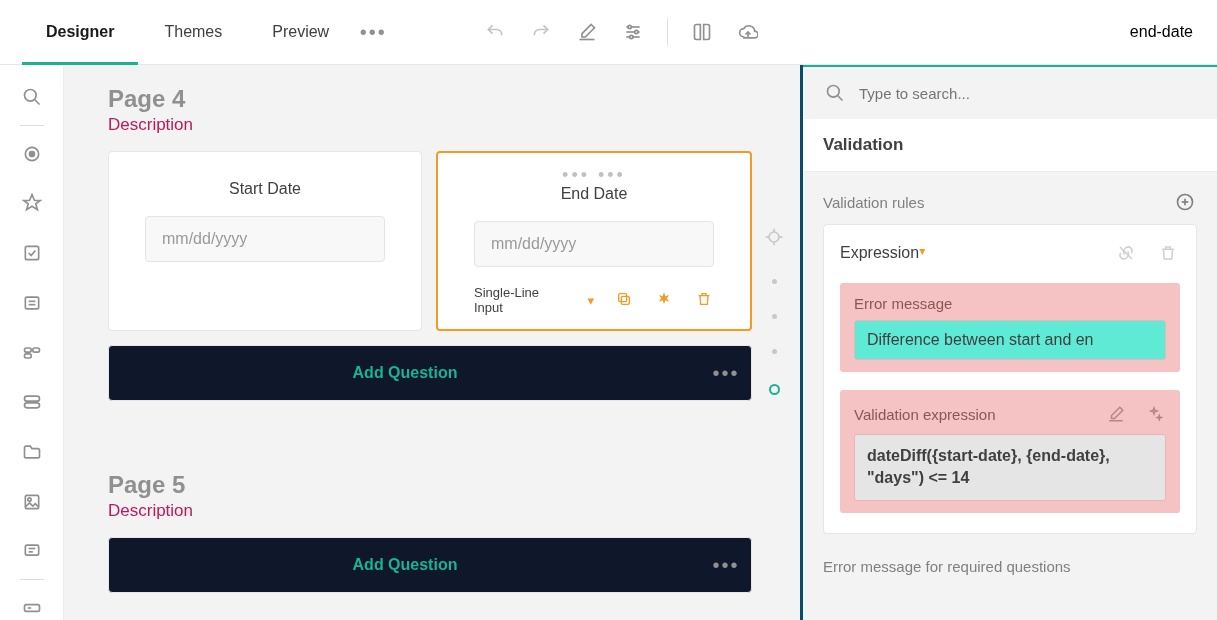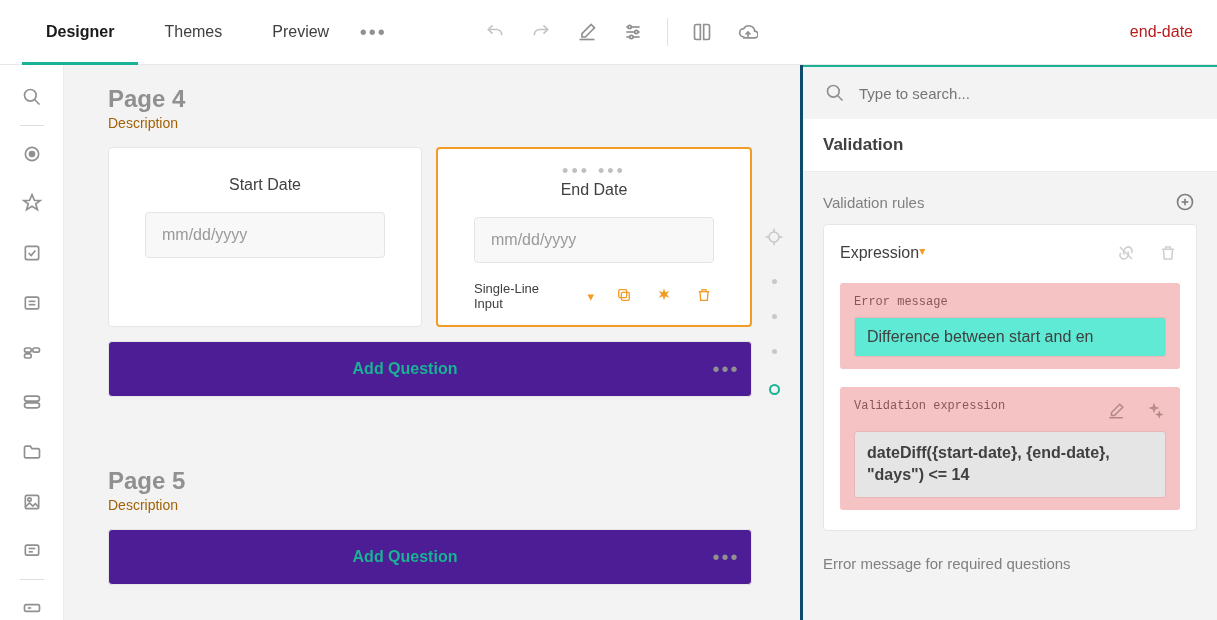--- a/index.html
+++ b/index.html
@@ -8,42 +8,42 @@
 .topbar { height: 65px; display: flex; align-items: center; border-bottom: 1px solid #e7e7e7; padding: 0 22px; }
 .tabs { display: flex; gap: 2px; }
 .tab { padding: 0 24px; height: 65px; display: flex; align-items: center; font-size: 16px; cursor: pointer; position: relative; }
 .tab.active { font-weight: 700; color: #1a1a1a; }
 .tab.active::after { content: ""; position: absolute; left: 0; right: 0; bottom: 0; height: 3px; background: #19b394; }
 .top-dots { width: 40px; display: flex; align-items: center; justify-content: center; cursor: pointer; }
 .dots { font-size: 20px; color: #909090; letter-spacing: 2px; }
 .top-actions { display: flex; gap: 22px; margin-left: 90px; align-items: center; color: #909090; }
 .ico { width: 24px; height: 24px; display: inline-flex; align-items: center; justify-content: center; }
 .divider-v { width: 1px; height: 28px; background: #e0e0e0; }
-.top-right { margin-left: auto; font-size: 16px; color: #b91c1c; padding-right: 2px; }
+.top-right { margin-left: auto; font-size: 16px; color: #000000; padding-right: 2px; }
 
 .main { display: flex; height: 555px; }
 .left-rail { width: 64px; border-right: 1px solid #ececec; display: flex; flex-direction: column; align-items: center; padding-top: 20px; gap: 26px; color: #909090; }
 .left-rail .sep { width: 24px; height: 1px; background: #dedede; margin: -10px 0; }
 
 .canvas { flex: 1; background: #f3f3f3; padding: 20px 48px 20px 44px; overflow-y: auto; position: relative; }
 .page-title { font-size: 24px; font-weight: 700; color: #909090; }
-.page-desc { font-size: 14px; color: #a16207; margin-top: 2px; margin-bottom: 16px; }
+.page-desc { font-size: 17px; color: #be185d; margin-top: 2px; margin-bottom: 16px; }
 
 .question-row { display: flex; gap: 14px; margin-bottom: 14px; }
 .card { background: #fff; border: 1px solid #e6e6e6; border-radius: 4px; padding: 28px 36px; flex: 1; }
 .card.selected { border: 2px solid #f29b25; padding: 18px 36px 14px; }
 .card-label { font-size: 16px; color: #404040; margin-bottom: 18px; text-align: center; }
 .date-input { width: 100%; height: 46px; background: #f8f8f8; border: 1px solid #e4e4e4; border-radius: 4px; padding: 0 16px; font-size: 16px; color: #999; display: flex; align-items: center; }
 .card-toolbar { display: flex; align-items: center; justify-content: flex-end; gap: 22px; margin-top: 18px; font-size: 13px; }
 .card-type { margin-right: auto; display: flex; align-items: center; gap: 16px; cursor: pointer; color: #404040; }
 .card-type .caret { color: #f29b25; }
 .card-tool-ico { color: #f29b25; width: 18px; height: 18px; }
 .drag-handle { text-align: center; color: #c0c0c0; font-size: 18px; margin-bottom: 6px; letter-spacing: 3px; line-height: 8px; }
 
-.addq-row { background: #4c1d95; border: 1px solid #e6e6e6; border-radius: 4px; display: flex; align-items: center; height: 56px; margin-bottom: 70px; }
+.addq-row { background: #0f172a; border: 1px solid #e6e6e6; border-radius: 4px; display: flex; align-items: center; height: 56px; margin-bottom: 70px; }
 .addq-label { flex: 1; text-align: center; color: #19b394; font-weight: 700; font-size: 16px; cursor: pointer; }
 .addq-dots { width: 50px; display: flex; justify-content: center; }
 
 .canvas-side { position: absolute; right: 14px; top: 160px; display: flex; flex-direction: column; align-items: center; gap: 30px; color: #c8c8c8; }
 .hollow-dot { width: 11px; height: 11px; border: 2px solid #19b394; border-radius: 50%; }
 .small-dot { width: 5px; height: 5px; background: #c8c8c8; border-radius: 50%; }
 
 .panel { width: 417px; border-left: 3px solid #0c4a6e; display: flex; flex-direction: column; }
 .panel-top-line { height: 2px; background: #19b394; }
 .search-row { display: flex; align-items: center; gap: 12px; padding: 14px 20px; background: #f3f3f3; }
@@ -52,21 +52,21 @@
 .panel-body { flex: 1; background: #f3f3f3; padding: 18px 20px; overflow-y: auto; }
 .rules-header { display: flex; align-items: center; justify-content: space-between; color: #808080; font-size: 15px; margin-bottom: 10px; }
 .rules-header .plus { color: #808080; }
 .rule-card { background: #fff; border: 1px solid #e6e6e6; border-radius: 4px; padding: 16px 16px 20px; }
 .rule-type-row { display: flex; align-items: center; justify-content: space-between; }
 .rule-type { font-size: 16px; display: flex; cursor: pointer; }
 .rule-type .caret { color: #f29b25; font-size: 12px; }
 .rule-tools { display: flex; gap: 18px; color: #cfcfcf; }
 
 .fieldset { background: #f5c3c3; border-radius: 3px; padding: 12px 14px; margin-top: 18px; }
-.fs-label-row { display: flex; align-items: flex-start; justify-content: space-between; color: #8a5757; font-size: 12px; margin-bottom: 8px; font-family: Liberation Mono, monospace; }
+.fs-label-row { display: flex; align-items: center; justify-content: space-between; color: #8a5757; font-size: 15px; margin-bottom: 8px; }
 .fs-input { background: #5eead4; border: 1px solid #e9b6b6; border-radius: 3px; padding: 10px 12px; font-size: 16px; color: #404040; width: 100%; overflow: hidden; white-space: nowrap; }
 .fs-textarea { background: #e5e5e5; border: 1px solid #e9b6b6; border-radius: 3px; padding: 10px 12px; font-size: 16px; color: #404040; width: 100%; line-height: 1.4; font-weight: bold; }
 .fs-tools { display: flex; gap: 14px; color: #b28787; }
 
 .panel-bottom-label { color: #808080; font-size: 15px; margin-top: 24px; }
 
 svg { display: block; }
 </style>
 </head>
 <body>

